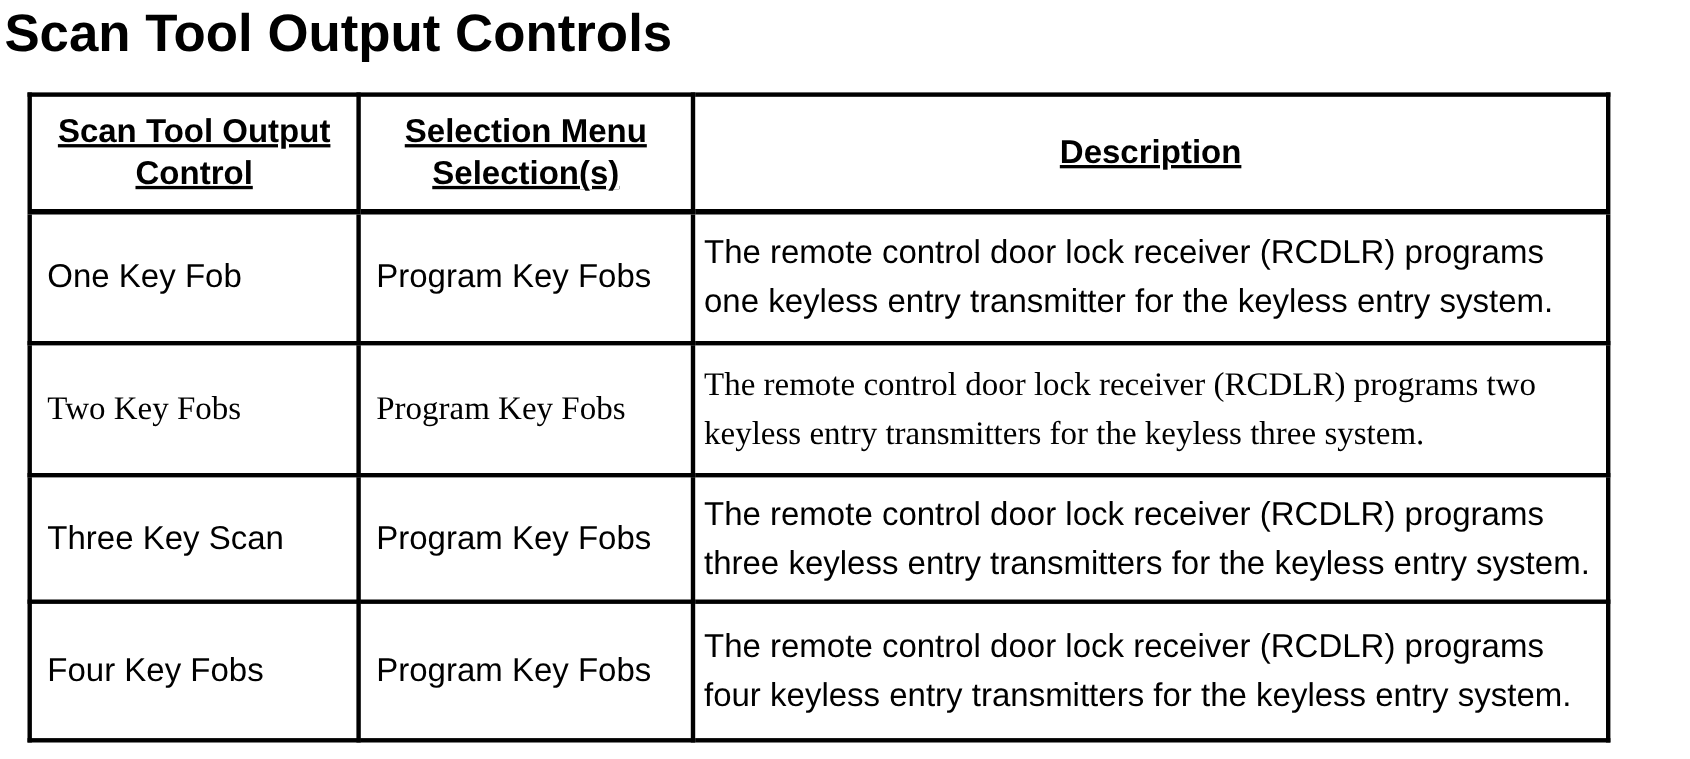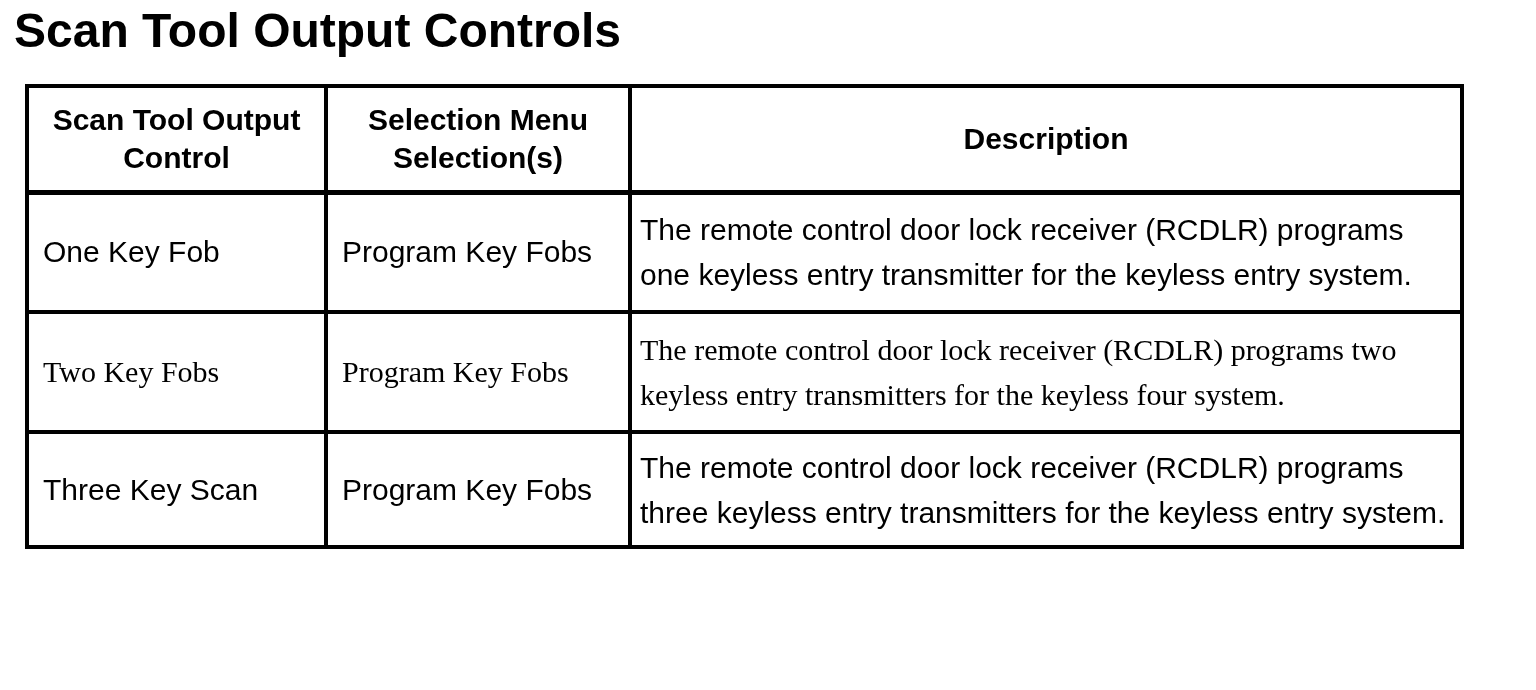--- a/index.html
+++ b/index.html
@@ -10,41 +10,41 @@
     width: 1536px;
     height: 690px;
     background: #ffffff;
     color: #000000;
     font-family: "Liberation Sans", "DejaVu Sans", sans-serif;
     position: relative;
     overflow: hidden;
   }
   .page-title {
     position: absolute;
-    left: 14px;
+    left: 4px;
     top: 2px;
     margin: 0;
     font-size: 48px;
     line-height: 58px;
     font-weight: 700;
     white-space: nowrap;
   }
   table.controls-table {
     position: absolute;
     left: 25px;
     top: 84px;
     width: 1435px;
     border-collapse: collapse;
     table-layout: fixed;
     background: #ffffff;
   }
   th, td {
     border: 4px solid #000000;
   }
-  thead tr { height: 106px; }
+  thead tr { height: 106px; text-decoration: underline; }
   th {
     font-size: 30px;
     font-weight: 700;
     line-height: 38px;
     text-align: center;
     vertical-align: middle;
     padding: 0 8px;
     border-bottom-width: 5px;
   }
   tbody tr:nth-child(1) { height: 120px; }
@@ -95,27 +95,35 @@
         <td class="c3">
           <div class="dline">The remote control door lock receiver (RCDLR) programs</div>
           <div class="dline">one keyless entry transmitter for the keyless entry system.</div>
         </td>
       </tr>
       <tr>
         <td class="c1">Two Key Fobs</td>
         <td class="c2">Program Key Fobs</td>
         <td class="c3">
           <div class="dline">The remote control door lock receiver (RCDLR) programs two</div>
-          <div class="dline">keyless entry transmitters for the keyless four system.</div>
+          <div class="dline">keyless entry transmitters for the keyless three system.</div>
         </td>
       </tr>
       <tr>
         <td class="c1">Three Key Scan</td>
         <td class="c2">Program Key Fobs</td>
         <td class="c3">
           <div class="dline">The remote control door lock receiver (RCDLR) programs</div>
           <div class="dline">three keyless entry transmitters for the keyless entry system.</div>
         </td>
       </tr>
+      <tr>
+        <td class="c1">Four Key Fobs</td>
+        <td class="c2">Program Key Fobs</td>
+        <td class="c3">
+          <div class="dline">The remote control door lock receiver (RCDLR) programs</div>
+          <div class="dline">four keyless entry transmitters for the keyless entry system.</div>
+        </td>
+      </tr>
     </tbody>
   </table>
 
 </div>
 
 </body></html>

